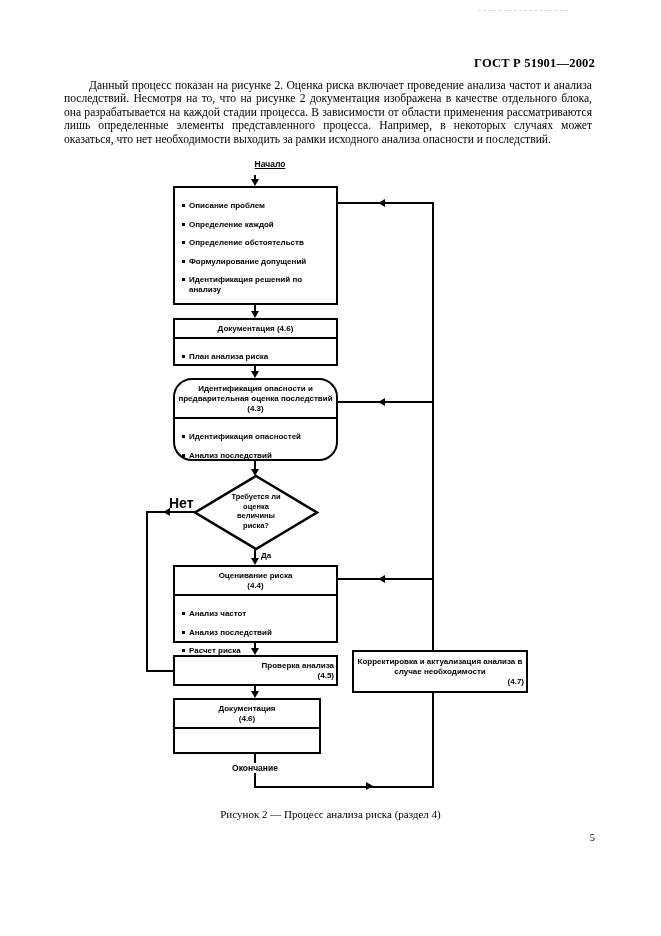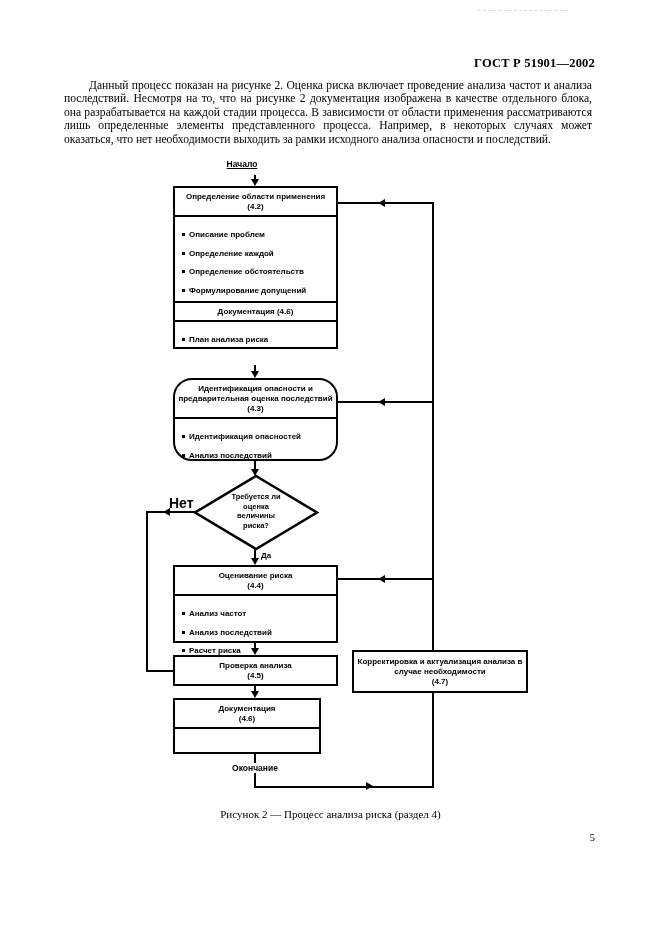--- a/index.html
+++ b/index.html
@@ -11,29 +11,29 @@
   .doc-paragraph{position:absolute;left:64px;top:79px;width:528px;font-size:11.6px;line-height:13.4px;text-align:justify;text-indent:25px;}
 
   
   .fc{font-family:"Liberation Sans",sans-serif;font-weight:bold;color:#000;}
   .fbox{position:absolute;border:2px solid #000;background:#fff;box-sizing:border-box;font-size:8px;line-height:10px;}
   .hdr{text-align:center;padding:4px 2px 3px 2px;}
   .hdr.divided{border-bottom:2px solid #000;}
   .lst{padding:4px 3px 3px 5px;text-align:left;}
   .fitem{position:relative;padding-left:9px;margin:9px 0;line-height:9.5px;}
   .fitem::before{content:"";position:absolute;left:2px;top:3px;width:3px;height:3px;background:#000;}
-  .fbox.center{display:flex;flex-direction:column;justify-content:center;text-align:center;padding:2px;}
+  .fbox.center{display:flex;flex-direction:column;justify-content:center;text-align:center;padding:2px;align-items:flex-end;}
 
   .line{position:absolute;background:#000;}
   .tri-down{position:absolute;width:0;height:0;border-left:4px solid transparent;border-right:4px solid transparent;border-top:7px solid #000;}
   .tri-left{position:absolute;width:0;height:0;border-top:4px solid transparent;border-bottom:4px solid transparent;border-right:7px solid #000;}
   .tri-right{position:absolute;width:0;height:0;border-top:4px solid transparent;border-bottom:4px solid transparent;border-left:7px solid #000;}
 
   .flabel{position:absolute;font-size:8.5px;background:#fff;text-align:center;}
-  .start-label{left:213px;top:159px;width:58px;text-decoration:underline;}
+  .start-label{left:241px;top:159px;width:58px;text-decoration:underline;}
   .end-label{left:222px;top:763px;width:66px;}
   .no-label{left:169px;top:495px;width:22px;background:transparent;font-size:14px;}
   .yes-label{left:261px;top:551px;width:16px;background:transparent;font-size:8px;text-align:left;}
 
   .diamond-svg{position:absolute;left:192px;top:474px;}
   .diamond-text{position:absolute;left:192px;top:492px;width:128px;text-align:center;font-size:7.5px;line-height:9.5px;}
 
   .caption{position:absolute;left:0;top:808px;width:661px;text-align:center;font-size:11px;}
   .page-num{position:absolute;top:832px;right:66px;font-size:10.5px;}
 </style>
@@ -88,34 +88,30 @@
   <div class="line" style="left:338px;top:578px;width:96px;height:2px;"></div>
   <div class="tri-left" style="left:378px;top:575px;"></div>
 
   <div class="line" style="left:146px;top:511px;width:49px;height:2px;"></div>
   <div class="tri-left" style="left:163px;top:508px;"></div>
   <div class="line" style="left:146px;top:511px;width:2px;height:161px;"></div>
   <div class="line" style="left:146px;top:670px;width:27px;height:2px;"></div>
   <div class="flabel no-label">Нет</div>
 
   <div class="fbox" style="left:173px;top:186px;width:165px;height:119px;">
-    <div class="hdr divided">
-      <div>Определение области применения</div>
-      <div>(4.2)</div>
-    </div>
     <div class="lst">
       <div class="fitem">Описание проблем</div>
       <div class="fitem">Определение каждой</div>
       <div class="fitem">Определение обстоятельств</div>
       <div class="fitem">Формулирование допущений</div>
       <div class="fitem">Идентификация решений по анализу</div>
     </div>
   </div>
 
-  <div class="fbox" style="left:173px;top:301px;width:165px;height:48px;">
+  <div class="fbox" style="left:173px;top:318px;width:165px;height:48px;">
     <div class="hdr divided">Документация (4.6)</div>
     <div class="lst">
       <div class="fitem">План анализа риска</div>
     </div>
   </div>
 
   <div class="fbox" style="left:173px;top:378px;width:165px;height:83px;border-radius:19px;">
     <div class="hdr divided">Идентификация опасности и предварительная оценка последствий (4.3)</div>
     <div class="lst">
       <div class="fitem">Идентификация опасностей</div>

